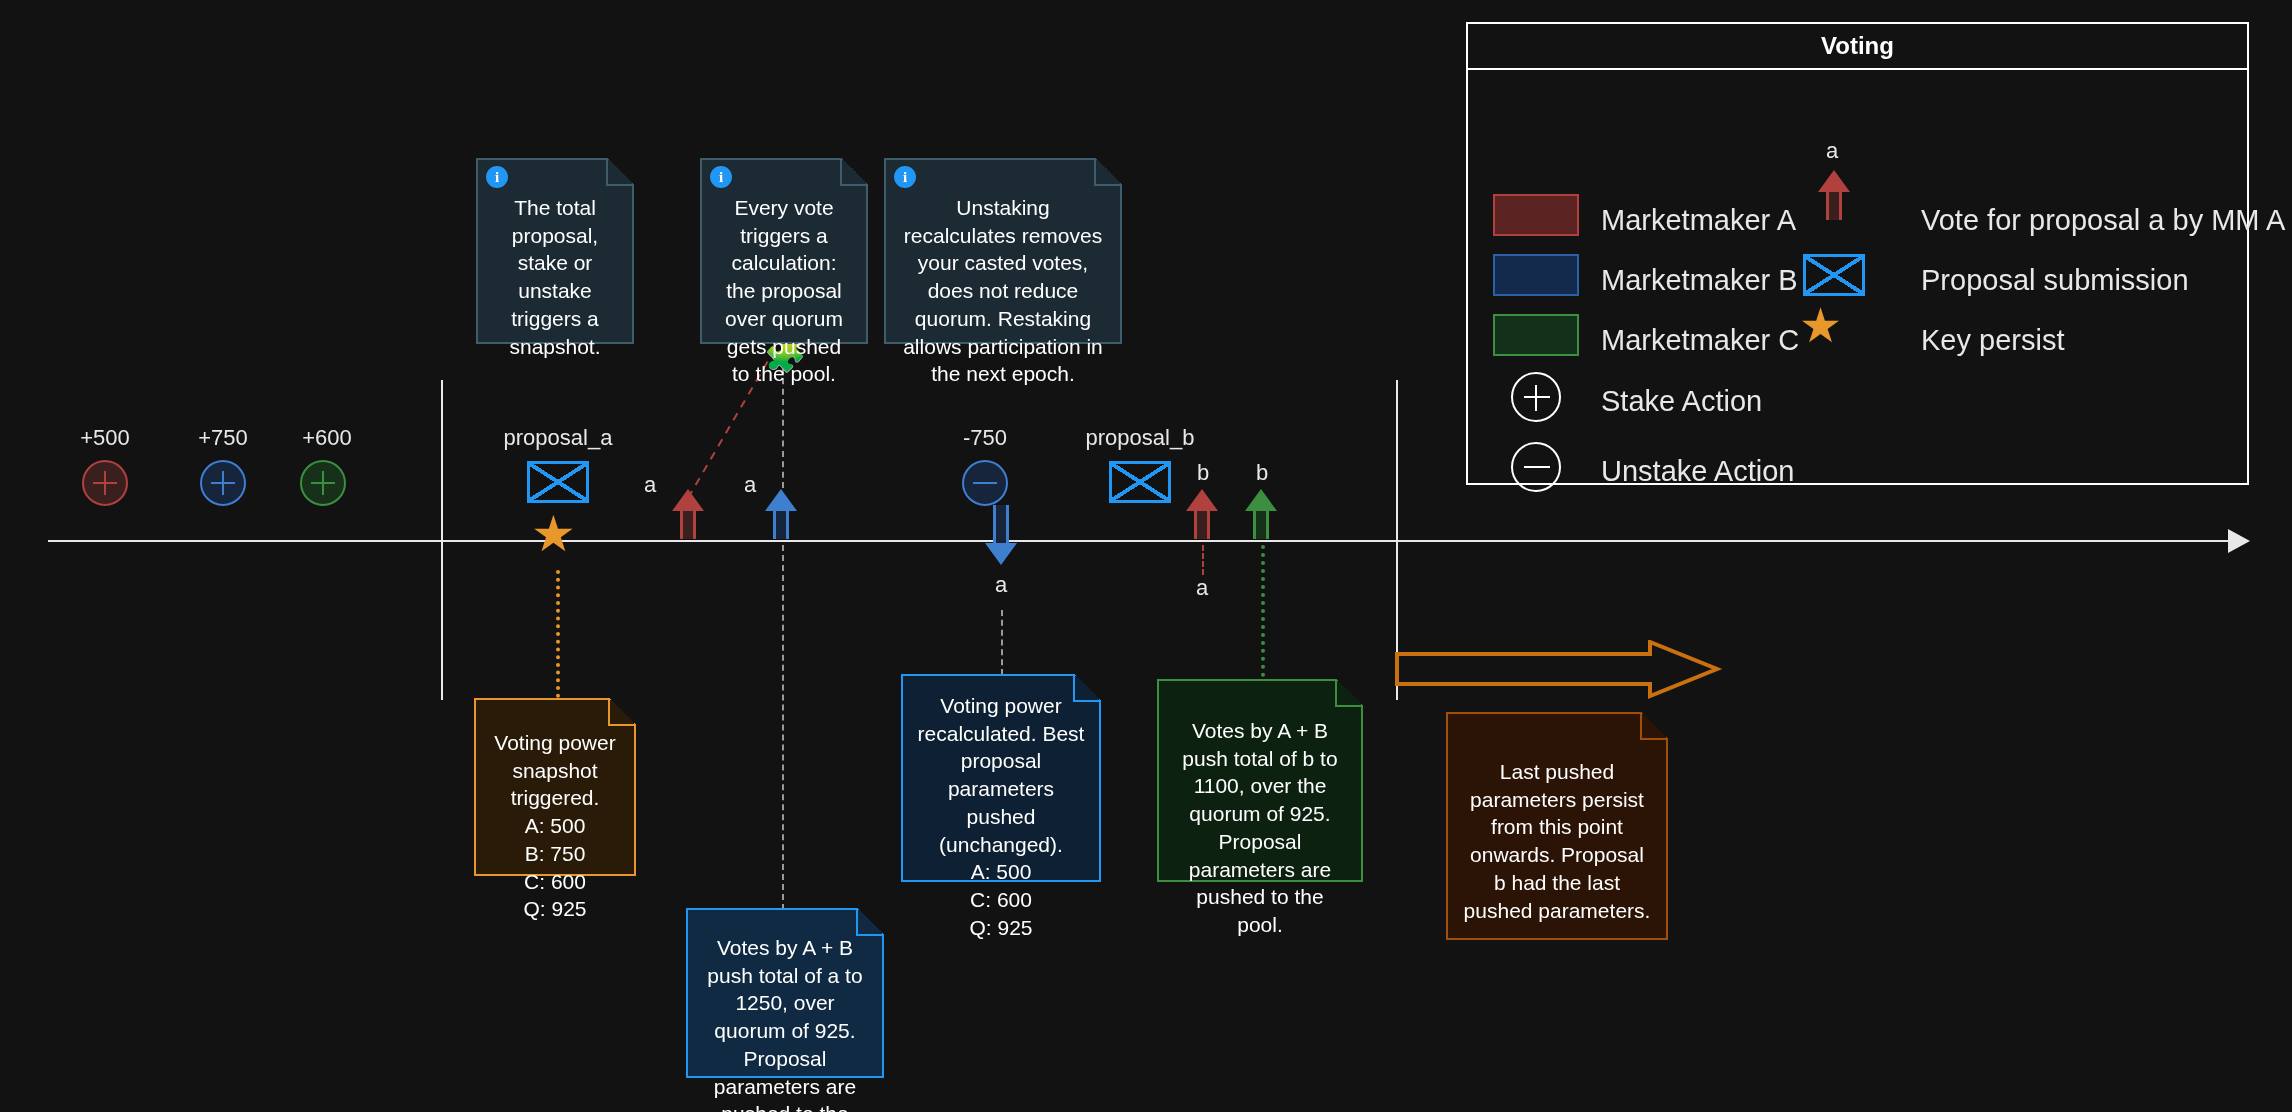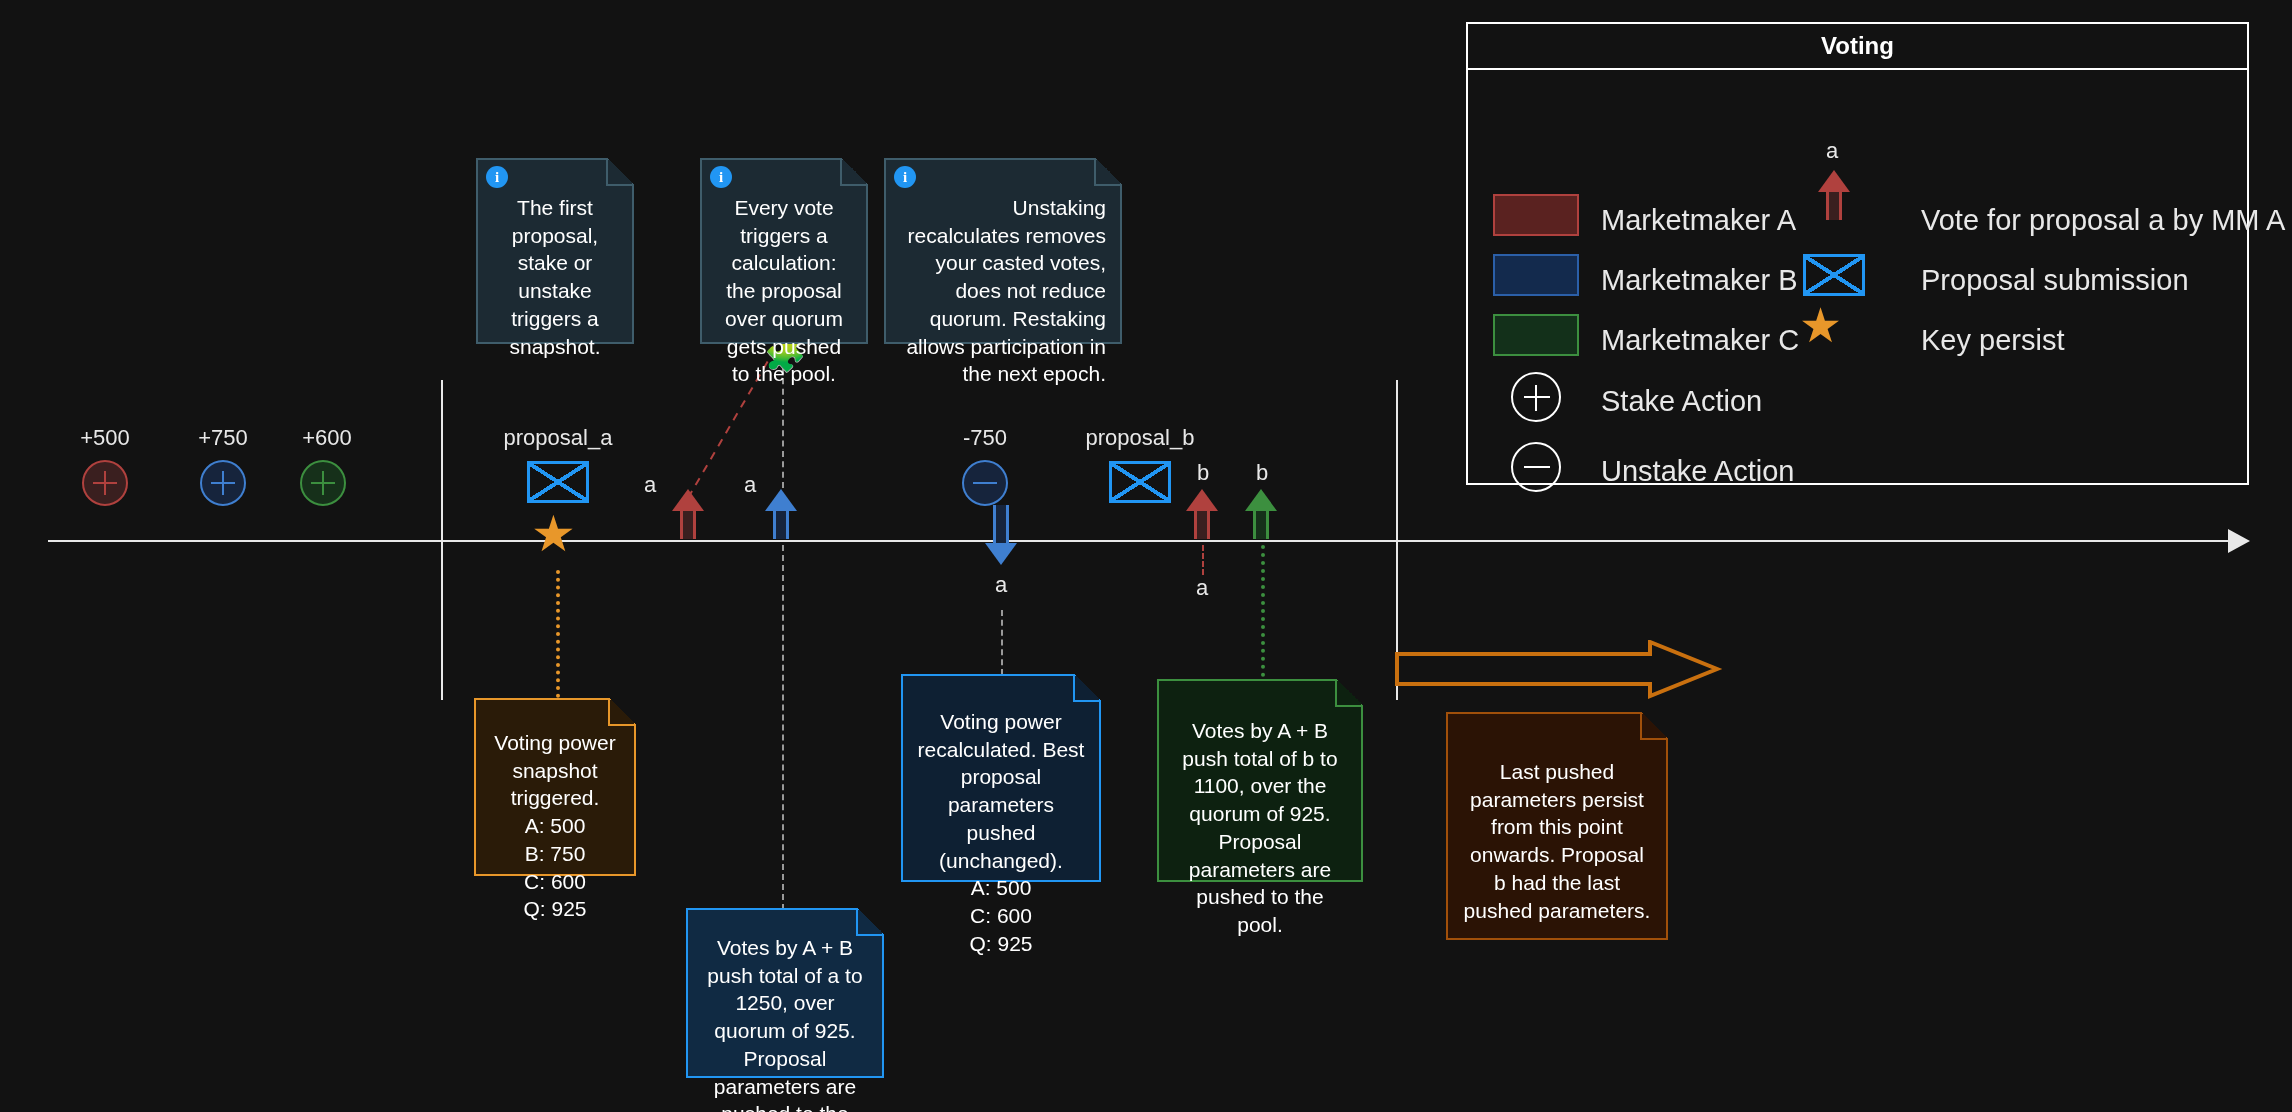--- a/index.html
+++ b/index.html
@@ -328,50 +328,50 @@
   </div>
   <div class="dot-v" style="left:1261px; top:545px; height:140px; border-color:#3c8f3f;"></div>
 
   <svg class="bigarrow" style="left:1395px; top:640px; width:330px; height:60px;">
     <polygon points="2,14 255,14 255,2 322,29 255,56 255,44 2,44" fill="none" stroke="#c9700f" stroke-width="4"></polygon>
   </svg>
 
   <div class="note note-info" style="left:476px; top:158px; width:158px; height:186px;">
     <div class="fold"></div>
     <div class="info-badge">i</div>
-    <div style="margin-top:22px;">The first proposal, stake or unstake triggers a snapshot.</div>
+    <div style="margin-top:22px;">The total proposal, stake or unstake triggers a snapshot.</div>
   </div>
 
   <div class="note note-info" style="left:700px; top:158px; width:168px; height:186px;">
     <div class="fold"></div>
     <div class="info-badge">i</div>
     <div style="margin-top:22px;">Every vote triggers a calculation: the proposal over quorum gets pushed to the pool.</div>
   </div>
 
   <div class="note note-info" style="left:884px; top:158px; width:238px; height:186px;">
     <div class="fold"></div>
     <div class="info-badge">i</div>
-    <div style="margin-top:22px;text-align:right;">Unstaking recalculates removes your casted votes, does not reduce quorum. Restaking allows participation in the next epoch.</div>
+    <div style="margin-top:22px;">Unstaking recalculates removes your casted votes, does not reduce quorum. Restaking allows participation in the next epoch.</div>
   </div>
 
   <div class="note note-orange" style="left:474px; top:698px; width:162px; height:178px; padding-top:29px;">
     <div class="fold"></div>
     <div>Voting power snapshot triggered.</div>
     <div>A: 500</div>
     <div>B: 750</div>
     <div>C: 600</div>
     <div>Q: 925</div>
   </div>
 
   <div class="note note-blue" style="left:686px; top:908px; width:198px; height:170px; padding-top:24px;">
     <div class="fold"></div>
     <div>Votes by A + B push total of a to 1250, over quorum of 925. Proposal parameters are pushed to the pool.</div>
   </div>
 
-  <div class="note note-blue" style="left:901px; top:674px; width:200px; height:208px; padding-top:32px; background:#0e2033;">
+  <div class="note note-blue" style="left:901px; top:674px; width:200px; height:208px; padding-top:16px; background:#0e2033;">
     <div class="fold"></div>
     <div>Voting power recalculated. Best proposal parameters pushed (unchanged).</div>
     <div>A: 500</div>
     <div>C: 600</div>
     <div>Q: 925</div>
   </div>
 
   <div class="note note-green" style="left:1157px; top:679px; width:206px; height:203px; padding-top:36px;">
     <div class="fold"></div>
     <div>Votes by A + B push total of b to 1100, over the quorum of 925. Proposal parameters are pushed to the pool.</div>

